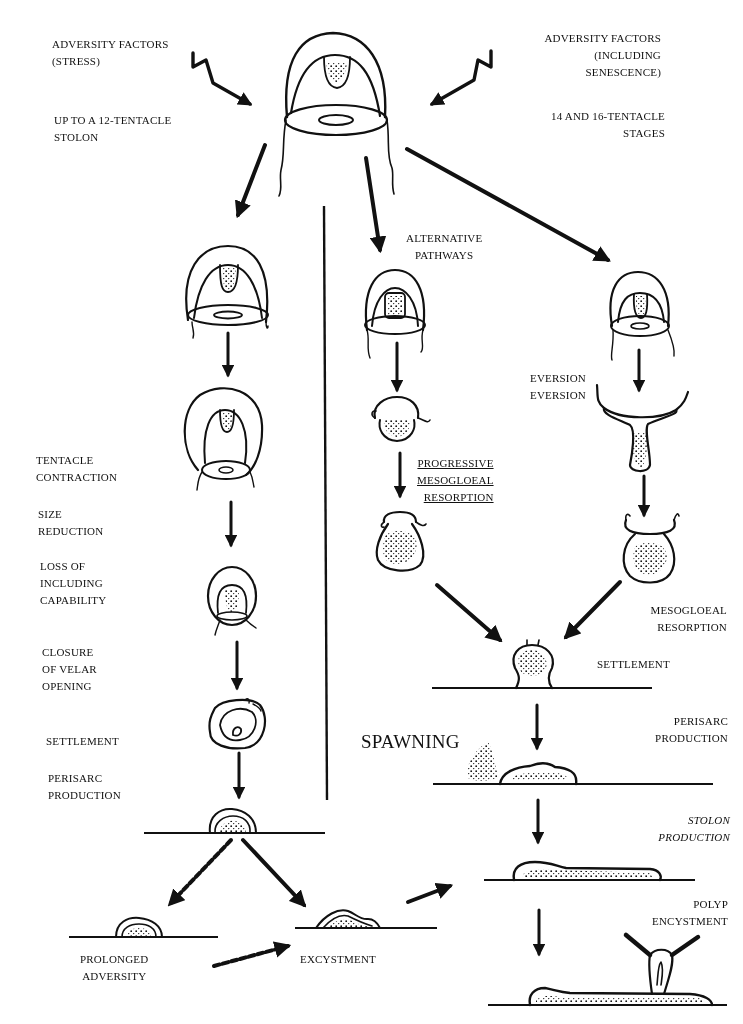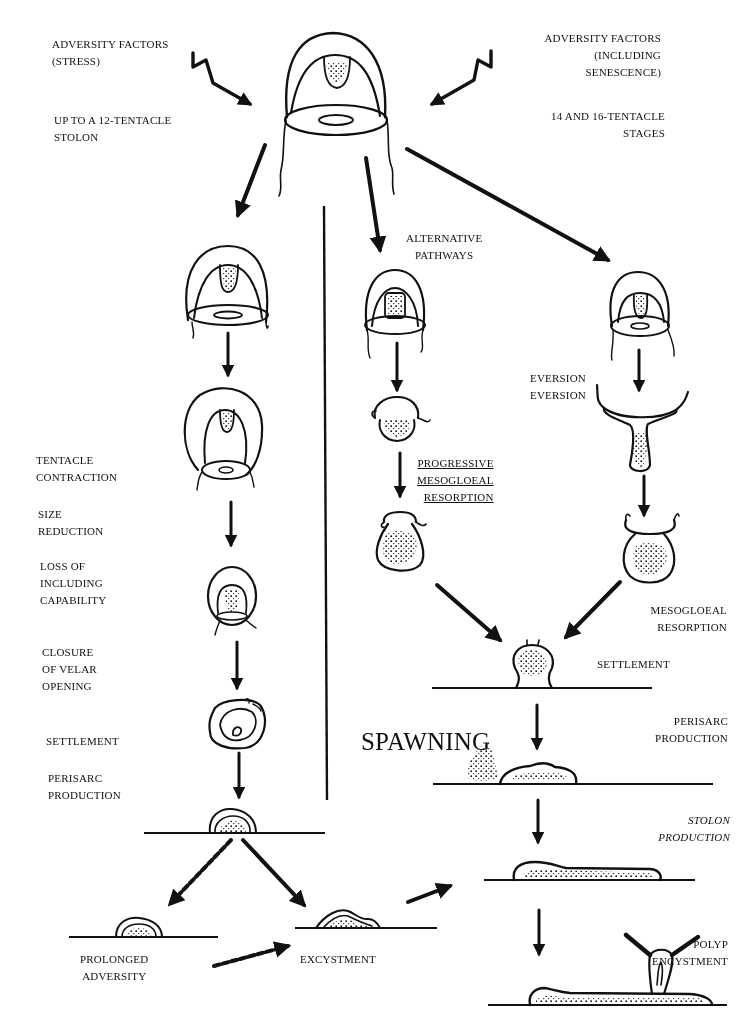--- a/index.html
+++ b/index.html
@@ -2,21 +2,21 @@
 <html><head>
 <meta charset="utf-8">
 <style>
   html, body { margin: 0; padding: 0; background: #ffffff; }
   #canvas { position: relative; width: 743px; height: 1024px; background: #ffffff; overflow: hidden; }
   svg#diagram { position: absolute; left: 0; top: 0; }
   .lbl { position: absolute; font-family: "Liberation Serif", "DejaVu Serif", serif; font-size: 11px; line-height: 17px; color: #111111; white-space: nowrap; letter-spacing: 0.2px; }
   .lbl span { display: block; }
   .r { text-align: right; }
   .c { text-align: center; }
-  .big { font-size: 25px; line-height: 20px; }
+  .big { font-size: 19px; line-height: 20px; }
   .ink { stroke: #111111; fill: none; stroke-linecap: round; stroke-linejoin: round; }
 </style>
 </head>
 <body>
 
 <div id="canvas">
 
 <svg id="diagram" width="743" height="1024" viewBox="0 0 743 1024">
   <defs>
     <marker id="ah" viewBox="0 0 10 10" refX="8" refY="5" markerWidth="4.2" markerHeight="4.2" orient="auto-start-reverse">
@@ -292,18 +292,18 @@
   <span>SPAWNING</span>
 </div>
 <div class="lbl r" style="right:15px;top:713px;">
   <span>PERISARC</span>
   <span>PRODUCTION</span>
 </div>
 <div class="lbl r" style="right:13px;top:812px;font-style:italic;">
   <span>STOLON</span>
   <span>PRODUCTION</span>
 </div>
-<div class="lbl r" style="right:15px;top:896px;margin-top:40px;">
+<div class="lbl r" style="right:15px;top:896px;">
   <span>POLYP</span>
   <span>ENCYSTMENT</span>
 </div>
 
 </div>
 
 </body></html>

